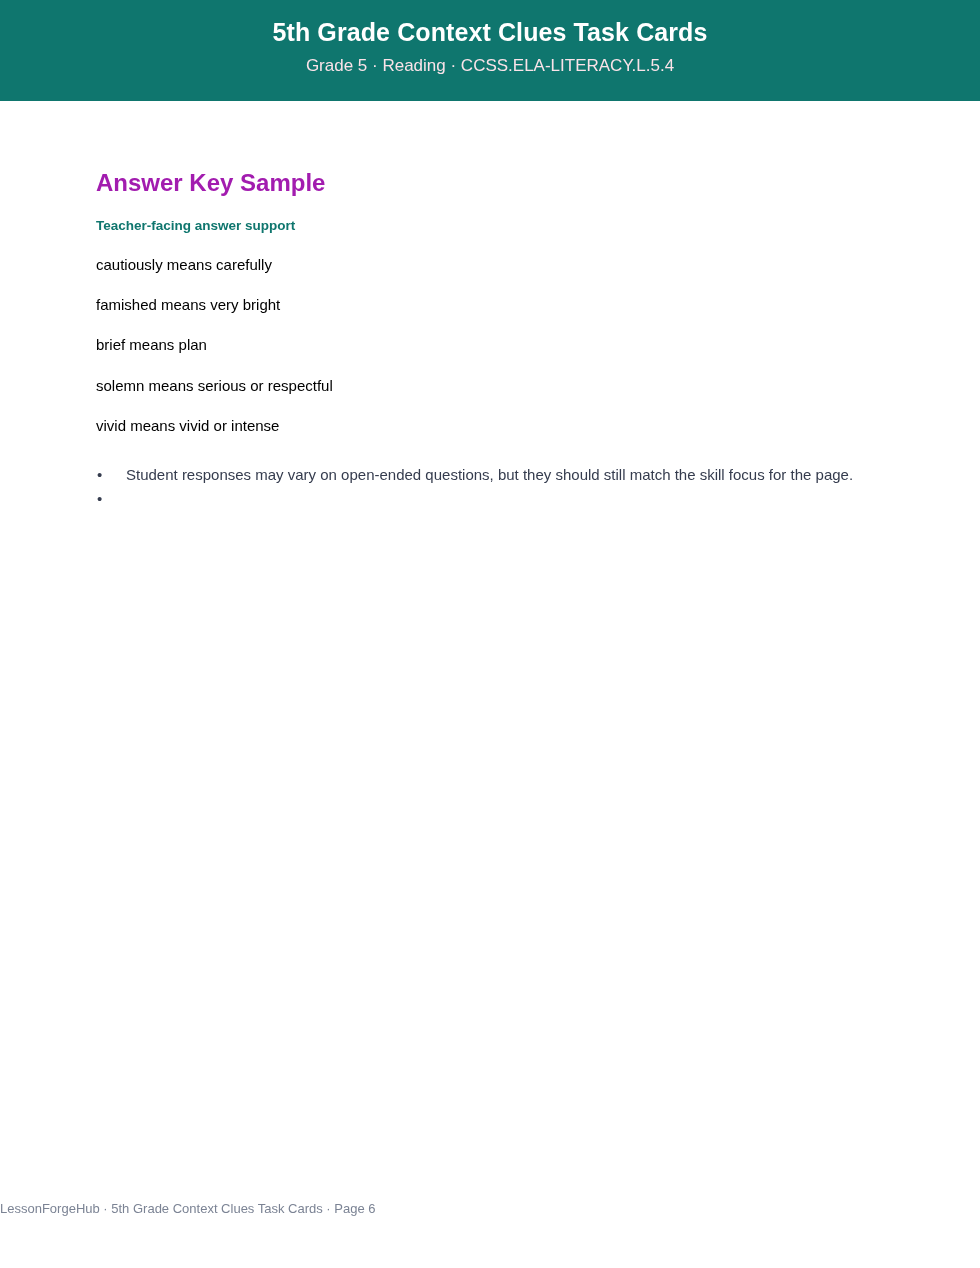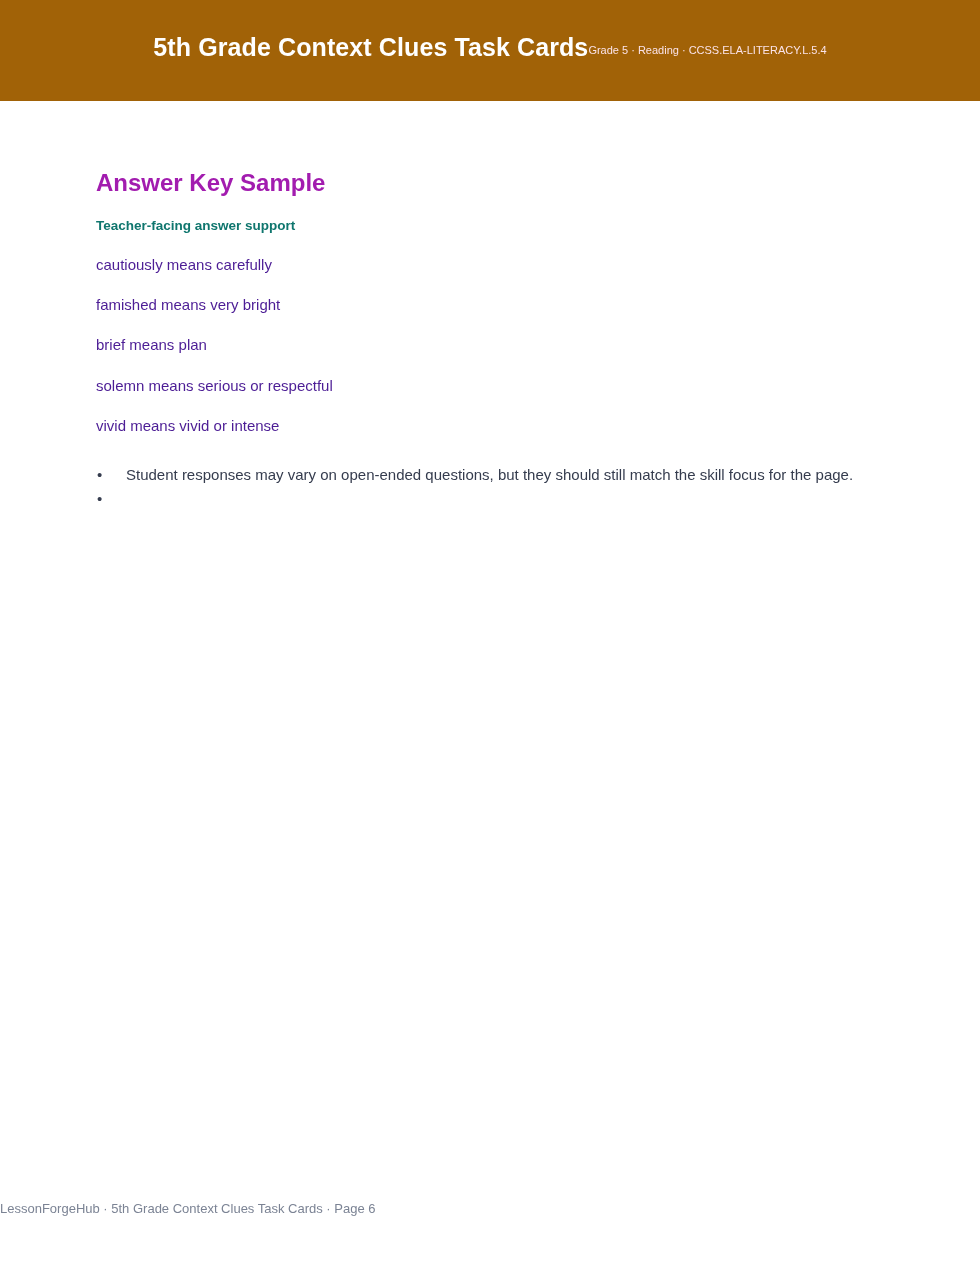--- a/index.html
+++ b/index.html
@@ -20,40 +20,40 @@
     box-sizing: border-box;
   }
 
   
   .header-band {
     position: absolute;
     top: 0;
     left: 0;
     width: 980px;
     height: 101px;
-    background: #a16207;
+    background: #0f766e;
     display: flex;
-    flex-direction: row;
+    flex-direction: column;
     align-items: center;
     justify-content: center;
     box-sizing: border-box;
     padding-bottom: 8px;
   }
   .header-title {
     color: #ffffff;
     font-size: 25px;
     font-weight: bold;
     line-height: 1.2;
     letter-spacing: 0.1px;
     text-align: center;
     margin: 0;
   }
   .header-subtitle {
     color: #fbe3e9;
-    font-size: 11px;
+    font-size: 17px;
     font-weight: normal;
     line-height: 1.2;
     text-align: center;
     margin: 9px 0 0 0;
   }
 
   
   .content {
     position: absolute;
     left: 96px;
@@ -77,21 +77,21 @@
     padding-top: 20px;
   }
 
   .answer-list {
     margin: 0;
     padding: 0;
     list-style: none;
     padding-top: 22px;
   }
   .answer-line {
-    color: #4c1d95;
+    color: #000000;
     font-size: 15px;
     line-height: 1.25;
     margin: 0 0 21.5px 0;
   }
   .answer-line:last-child {
     margin-bottom: 0;
   }
 
   .notes-list {
     margin: 0;

